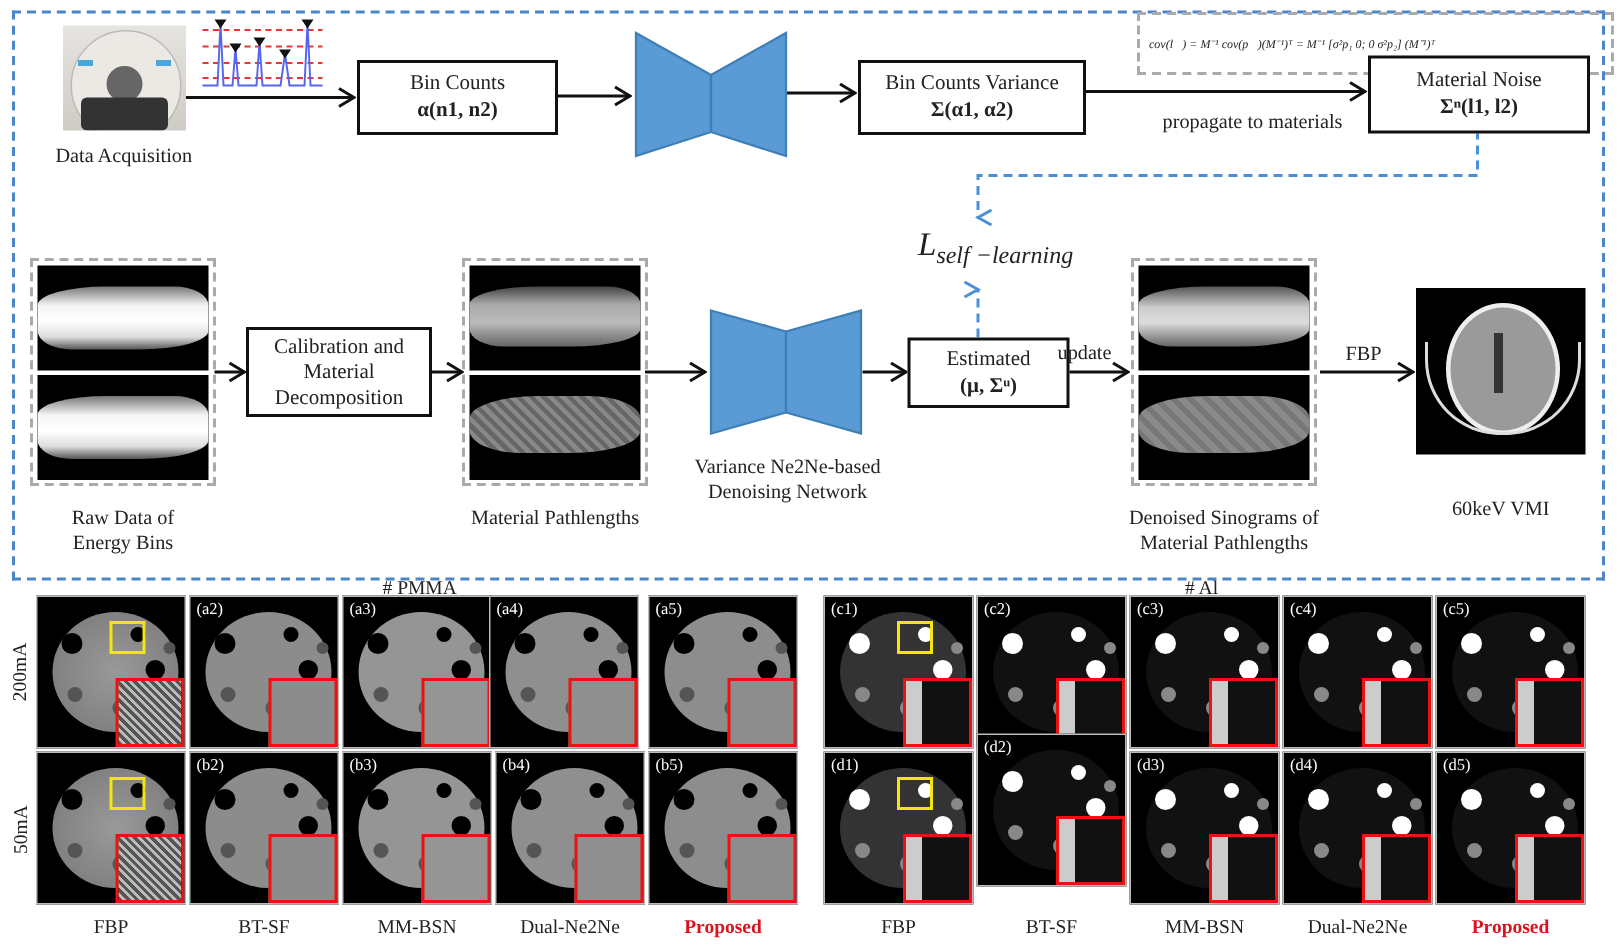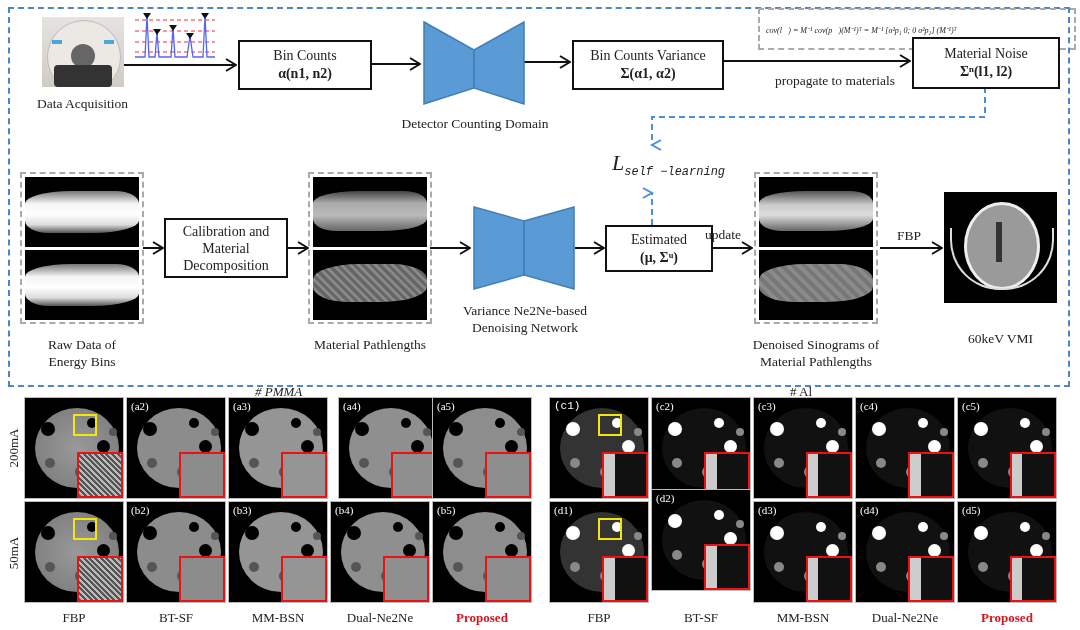--- a/index.html
+++ b/index.html
@@ -74,38 +74,37 @@
 <div class="box" style="left:238px;top:40px;width:134px;height:50px;">
   <span>Bin Counts</span>
   <b>α(n1, n2)</b>
 </div>
 
 <svg class="net" style="left:422px;top:20px" width="104" height="86">
   <polygon points="2,2 52,30 52,68 2,84" fill="#5b9bd5" stroke="#3f7fb8" stroke-width="1.5"></polygon>
   <polygon points="52,30 102,2 102,84 52,68" fill="#5b9bd5" stroke="#3f7fb8" stroke-width="1.5"></polygon>
 </svg>
 <div class="caption" style="left:390px;top:115px;width:170px;">
-  <div>Detector Counting Domain</div>
 </div>
 
 <div class="box" style="left:572px;top:40px;width:152px;height:50px;">
   <span>Bin Counts Variance</span>
   <b>Σ(α1, α2)</b>
 </div>
 
 <div class="formula">cov(l⃗) = M⁻¹ cov(p⃗)(M⁻¹)ᵀ = M⁻¹ [σ²p₁ 0; 0 σ²p₂] (M⁻¹)ᵀ</div>
 <div class="caption" style="left:760px;top:72px;width:150px;">propagate to materials</div>
 
 <div class="box" style="left:912px;top:37px;width:148px;height:52px;">
   <span>Material Noise</span>
   <b>Σⁿ(l1, l2)</b>
 </div>
 
 <div class="abs" style="left:612px;top:150px;font-style:italic;font-size:22px;">
-  <span>L</span><sub style="font-size:12px;font-family:Liberation Mono, monospace;">self −learning</sub>
+  <span>L</span><sub style="font-size:16px;">self −learning</sub>
 </div>
 
 <div class="dashbox" style="left:20px;top:172px;width:124px;height:152px;"></div>
 <div class="sino" style="left:25px;top:177px;width:114px;height:70px;">
   <div class="band" style="top:14px;height:42px;background:linear-gradient(#777,#f4f4f4 30%,#fff 55%,#ddd 80%,#555);border-radius:40% 20% / 30%;"></div>
 </div>
 <div class="sino" style="left:25px;top:250px;width:114px;height:70px;">
   <div class="band" style="top:14px;height:42px;background:linear-gradient(#777,#f4f4f4 30%,#fff 55%,#ddd 80%,#555);border-radius:40% 20% / 30%;"></div>
 </div>
 <div class="caption" style="left:20px;top:336px;width:124px;">
@@ -159,21 +158,21 @@
 
 <div class="abs" style="left:897px;top:228px;font-size:13.5px;">FBP</div>
 
 <div class="abs" style="left:944px;top:192px;width:113px;height:111px;background:#000;overflow:hidden;">
   <div class="abs" style="left:20px;top:10px;width:70px;height:82px;border-radius:50%;background:#9a9a9a;border:3px solid #eee;"></div>
   <div class="abs" style="left:52px;top:30px;width:6px;height:40px;background:#333;"></div>
   <div class="abs" style="left:6px;top:36px;width:100px;height:60px;border:2px solid #ddd;border-top:none;border-radius:0 0 50px 50px;"></div>
 </div>
 <div class="caption" style="left:944px;top:330px;width:113px;">60keV VMI</div>
 
-<div class="grouptitle" style="left:255px;top:384px;font-style:italic;"># PMMA</div>
+<div class="grouptitle" style="left:255px;top:384px;"># PMMA</div>
 <div class="grouptitle" style="left:790px;top:384px;"># Al</div>
 
 <div class="rowlbl" style="left:-6px;top:440px;">200mA</div>
 <div class="rowlbl" style="left:-2px;top:545px;">50mA</div>
 
 <div id="grid">
     <div class="panel" style="left: 24px; top: 397px;">
       <div class="disk" style="left: 10px; top: 10px; width: 84px; height: 80px; background: radial-gradient(rgb(153, 153, 153), rgb(119, 119, 119));"></div>
       <div class="hole" style="left: 16px; top: 24px; width: 14px; height: 14px; background: rgb(0, 0, 0);"></div>
       <div class="hole" style="left: 62px; top: 20px; width: 10px; height: 10px; background: rgb(0, 0, 0);"></div>
@@ -199,21 +198,21 @@
       <div class="disk" style="left: 10px; top: 10px; width: 84px; height: 80px; background: rgb(149, 149, 149);"></div>
       <div class="hole" style="left: 16px; top: 24px; width: 14px; height: 14px; background: rgb(0, 0, 0);"></div>
       <div class="hole" style="left: 62px; top: 20px; width: 10px; height: 10px; background: rgb(0, 0, 0);"></div>
       <div class="hole" style="left: 72px; top: 42px; width: 13px; height: 13px; background: rgb(0, 0, 0);"></div>
       <div class="hole" style="left: 50px; top: 68px; width: 12px; height: 12px; background: rgb(85, 85, 85);"></div>
       <div class="hole" style="left: 20px; top: 60px; width: 10px; height: 10px; background: rgb(85, 85, 85);"></div>
       <div class="hole" style="left: 84px; top: 30px; width: 8px; height: 8px; background: rgb(85, 85, 85);"></div>
       <div class="inset" style="background: rgb(149, 149, 149);"></div>
       <div class="lbl">(a3)</div>
     </div>
-    <div class="panel" style="left: 338px; top: 397px; text-align: center;">
+    <div class="panel" style="left: 326px; top: 397px; text-align: center;">
       <div class="disk" style="left: 10px; top: 10px; width: 84px; height: 80px; background: rgb(143, 143, 143);"></div>
       <div class="hole" style="left: 16px; top: 24px; width: 14px; height: 14px; background: rgb(0, 0, 0);"></div>
       <div class="hole" style="left: 62px; top: 20px; width: 10px; height: 10px; background: rgb(0, 0, 0);"></div>
       <div class="hole" style="left: 72px; top: 42px; width: 13px; height: 13px; background: rgb(0, 0, 0);"></div>
       <div class="hole" style="left: 50px; top: 68px; width: 12px; height: 12px; background: rgb(85, 85, 85);"></div>
       <div class="hole" style="left: 20px; top: 60px; width: 10px; height: 10px; background: rgb(85, 85, 85);"></div>
       <div class="hole" style="left: 84px; top: 30px; width: 8px; height: 8px; background: rgb(85, 85, 85);"></div>
       <div class="inset" style="background: rgb(143, 143, 143);"></div>
       <div class="lbl">(a4)</div>
     </div>
@@ -276,21 +275,21 @@
       <div class="disk" style="left: 10px; top: 10px; width: 84px; height: 80px; background: rgb(141, 141, 141);"></div>
       <div class="hole" style="left: 16px; top: 24px; width: 14px; height: 14px; background: rgb(0, 0, 0);"></div>
       <div class="hole" style="left: 62px; top: 20px; width: 10px; height: 10px; background: rgb(0, 0, 0);"></div>
       <div class="hole" style="left: 72px; top: 42px; width: 13px; height: 13px; background: rgb(0, 0, 0);"></div>
       <div class="hole" style="left: 50px; top: 68px; width: 12px; height: 12px; background: rgb(85, 85, 85);"></div>
       <div class="hole" style="left: 20px; top: 60px; width: 10px; height: 10px; background: rgb(85, 85, 85);"></div>
       <div class="hole" style="left: 84px; top: 30px; width: 8px; height: 8px; background: rgb(85, 85, 85);"></div>
       <div class="inset" style="background: rgb(141, 141, 141);"></div>
       <div class="lbl">(b5)</div>
     </div>
-    <div class="panel" style="left: 549px; top: 397px; font-family: Liberation Mono, monospace;">
+    <div class="panel" style="left: 549px; top: 397px;">
       <div class="disk" style="left: 10px; top: 10px; width: 84px; height: 80px; background: rgb(51, 51, 51);"></div>
       <div class="hole" style="left: 16px; top: 24px; width: 14px; height: 14px; background: rgb(255, 255, 255);"></div>
       <div class="hole" style="left: 62px; top: 20px; width: 10px; height: 10px; background: rgb(255, 255, 255);"></div>
       <div class="hole" style="left: 72px; top: 42px; width: 13px; height: 13px; background: rgb(255, 255, 255);"></div>
       <div class="hole" style="left: 50px; top: 68px; width: 12px; height: 12px; background: rgb(136, 136, 136);"></div>
       <div class="hole" style="left: 20px; top: 60px; width: 10px; height: 10px; background: rgb(136, 136, 136);"></div>
       <div class="hole" style="left: 84px; top: 30px; width: 8px; height: 8px; background: rgb(136, 136, 136);"></div>
       <div class="inset" style="background: linear-gradient(90deg, rgb(204, 204, 204) 0px, rgb(204, 204, 204) 25%, rgb(17, 17, 17) 25%);"></div>
       <div class="yel" style="left: 48px; top: 16px; width: 24px; height: 22px;"></div>
       <div class="lbl">(c1)</div>

